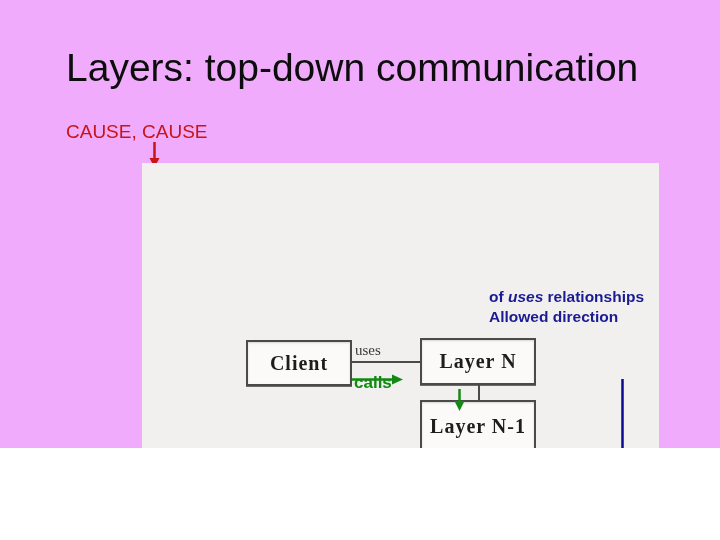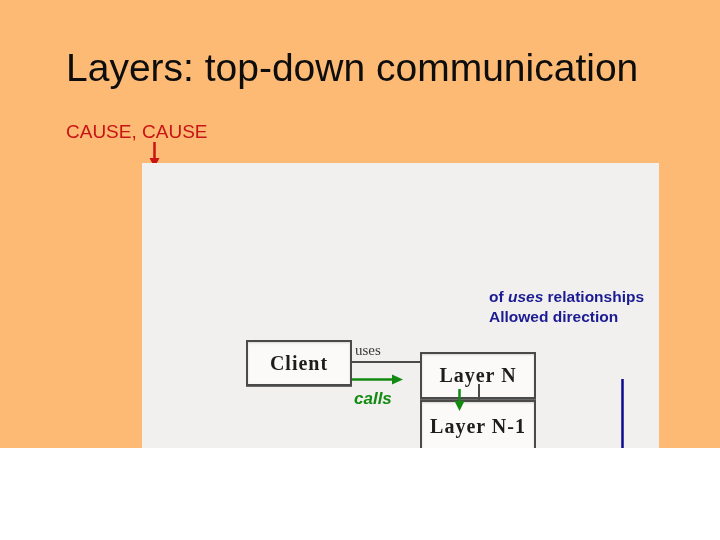--- a/index.html
+++ b/index.html
@@ -1,19 +1,19 @@
 <!DOCTYPE html>
 <html><head>
 <meta charset="utf-8">
 <style>
   html,body{margin:0;padding:0;background:#ffffff;}
   .slide{
     position:relative;
     width:720px;height:448px;
-    background:#fdba74;
+    background:#f0abfc;
     overflow:hidden;
     font-family:"Liberation Sans",sans-serif;
   }
   .title{
     position:absolute;left:66px;top:46px;
     font-size:39px;line-height:44px;
     color:#0d0d0d;letter-spacing:0px;
     white-space:nowrap;
   }
   .event-cause{
@@ -32,37 +32,37 @@
     position:absolute;
     background:#fbfaf8;
     border:2px solid #4a4a4a;
     box-shadow:0 1px 0 #6a6a6a, inset 0 1px 2px #d8d6d2;
     display:flex;align-items:center;justify-content:center;
     font-family:"Liberation Serif",serif;
     font-weight:bold;font-size:20px;color:#1d1d1d;
     letter-spacing:1px;
   }
   .box-client{left:104px;top:177px;width:102px;height:42px;}
-  .box-layer-n{left:278px;top:189px;width:112px;height:43px;}
+  .box-layer-n{left:278px;top:175px;width:112px;height:43px;}
   .box-layer-n1{left:278px;top:237px;width:112px;height:49px;}
   .conn{position:absolute;background:#4a4a4a;}
   .conn-h{left:210px;top:198px;width:68px;height:2px;}
   .conn-v1{left:336px;top:221px;width:2px;height:17px;}
   .conn-v2{left:336px;top:290px;width:2px;height:13px;}
   .conn-v3{left:336px;top:368px;width:2px;height:18px;}
   .dot{position:absolute;left:335px;width:3px;height:4px;background:#6b6b6b;}
   .dot1{top:314px;} .dot2{top:336px;} .dot3{top:358px;}
   .uses-label{
     position:absolute;left:213px;top:179px;
     font-family:"Liberation Serif",serif;
     font-size:15px;color:#3a3a3a;
   }
   .calls-label{
-    position:absolute;left:212px;top:226px;
-    font-size:17px;font-weight:bold;color:#128a12;font-style:italic;
+    position:absolute;left:212px;top:210px;
+    font-size:17px;font-weight:bold;color:#128a12;
   }
   .abstraction{
     position:absolute;
     font-family:"Liberation Serif",serif;
     font-size:17px;color:#383838;white-space:nowrap;
   }
   .abstraction.highest{left:415px;top:189px;}
   .blue-note{
     position:absolute;left:489px;top:287px;
     font-size:15.5px;font-weight:bold;color:#1b1b94;

